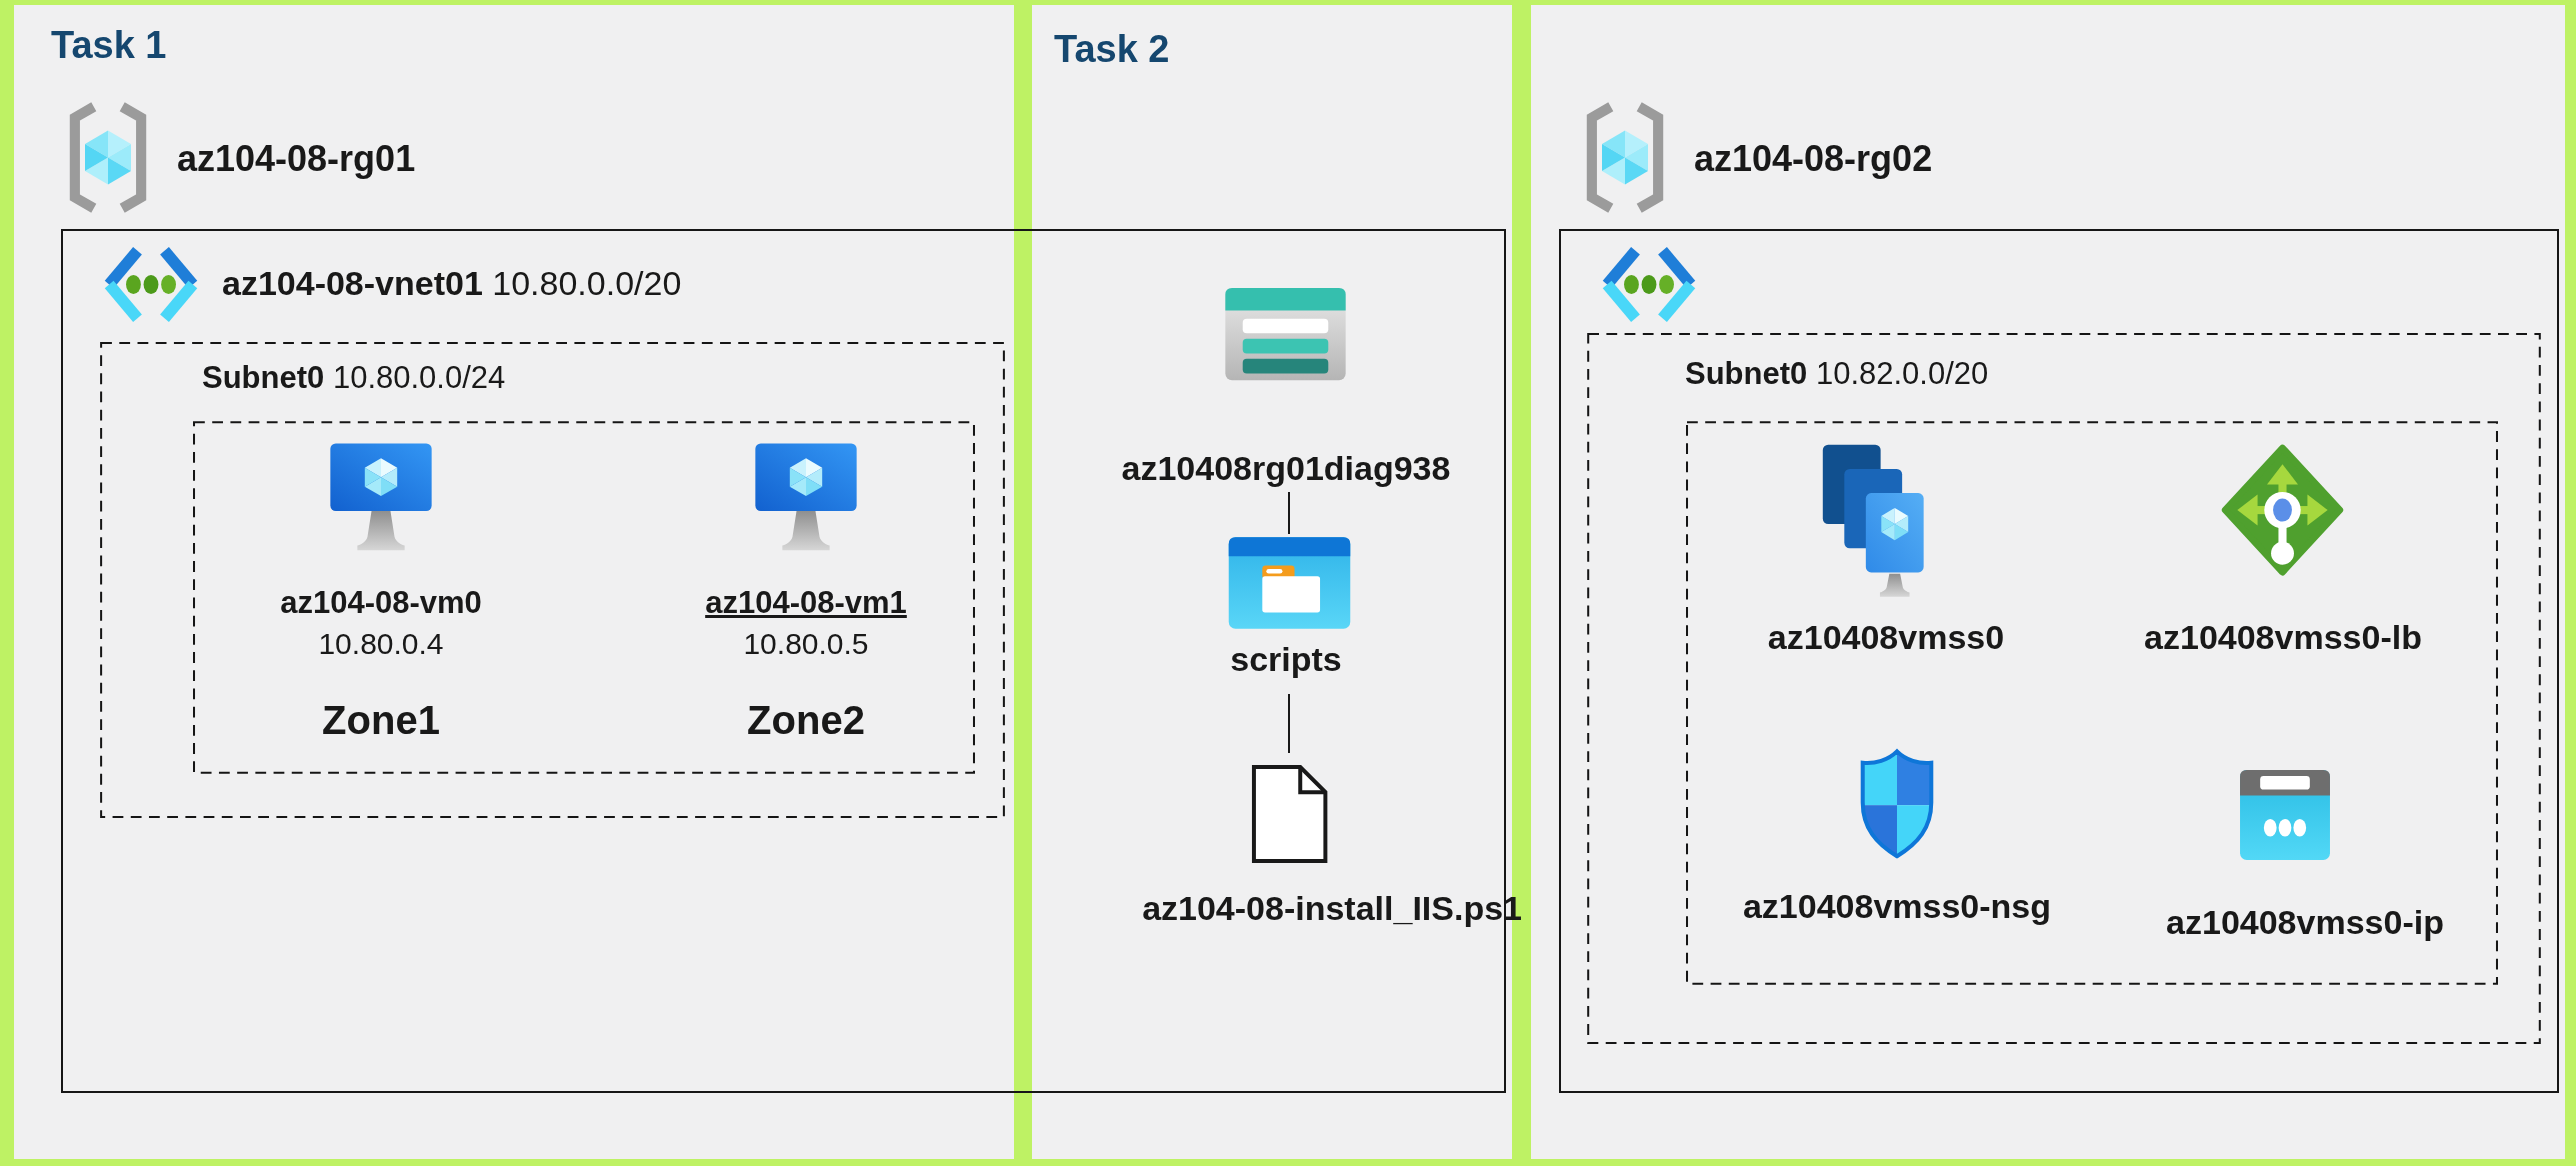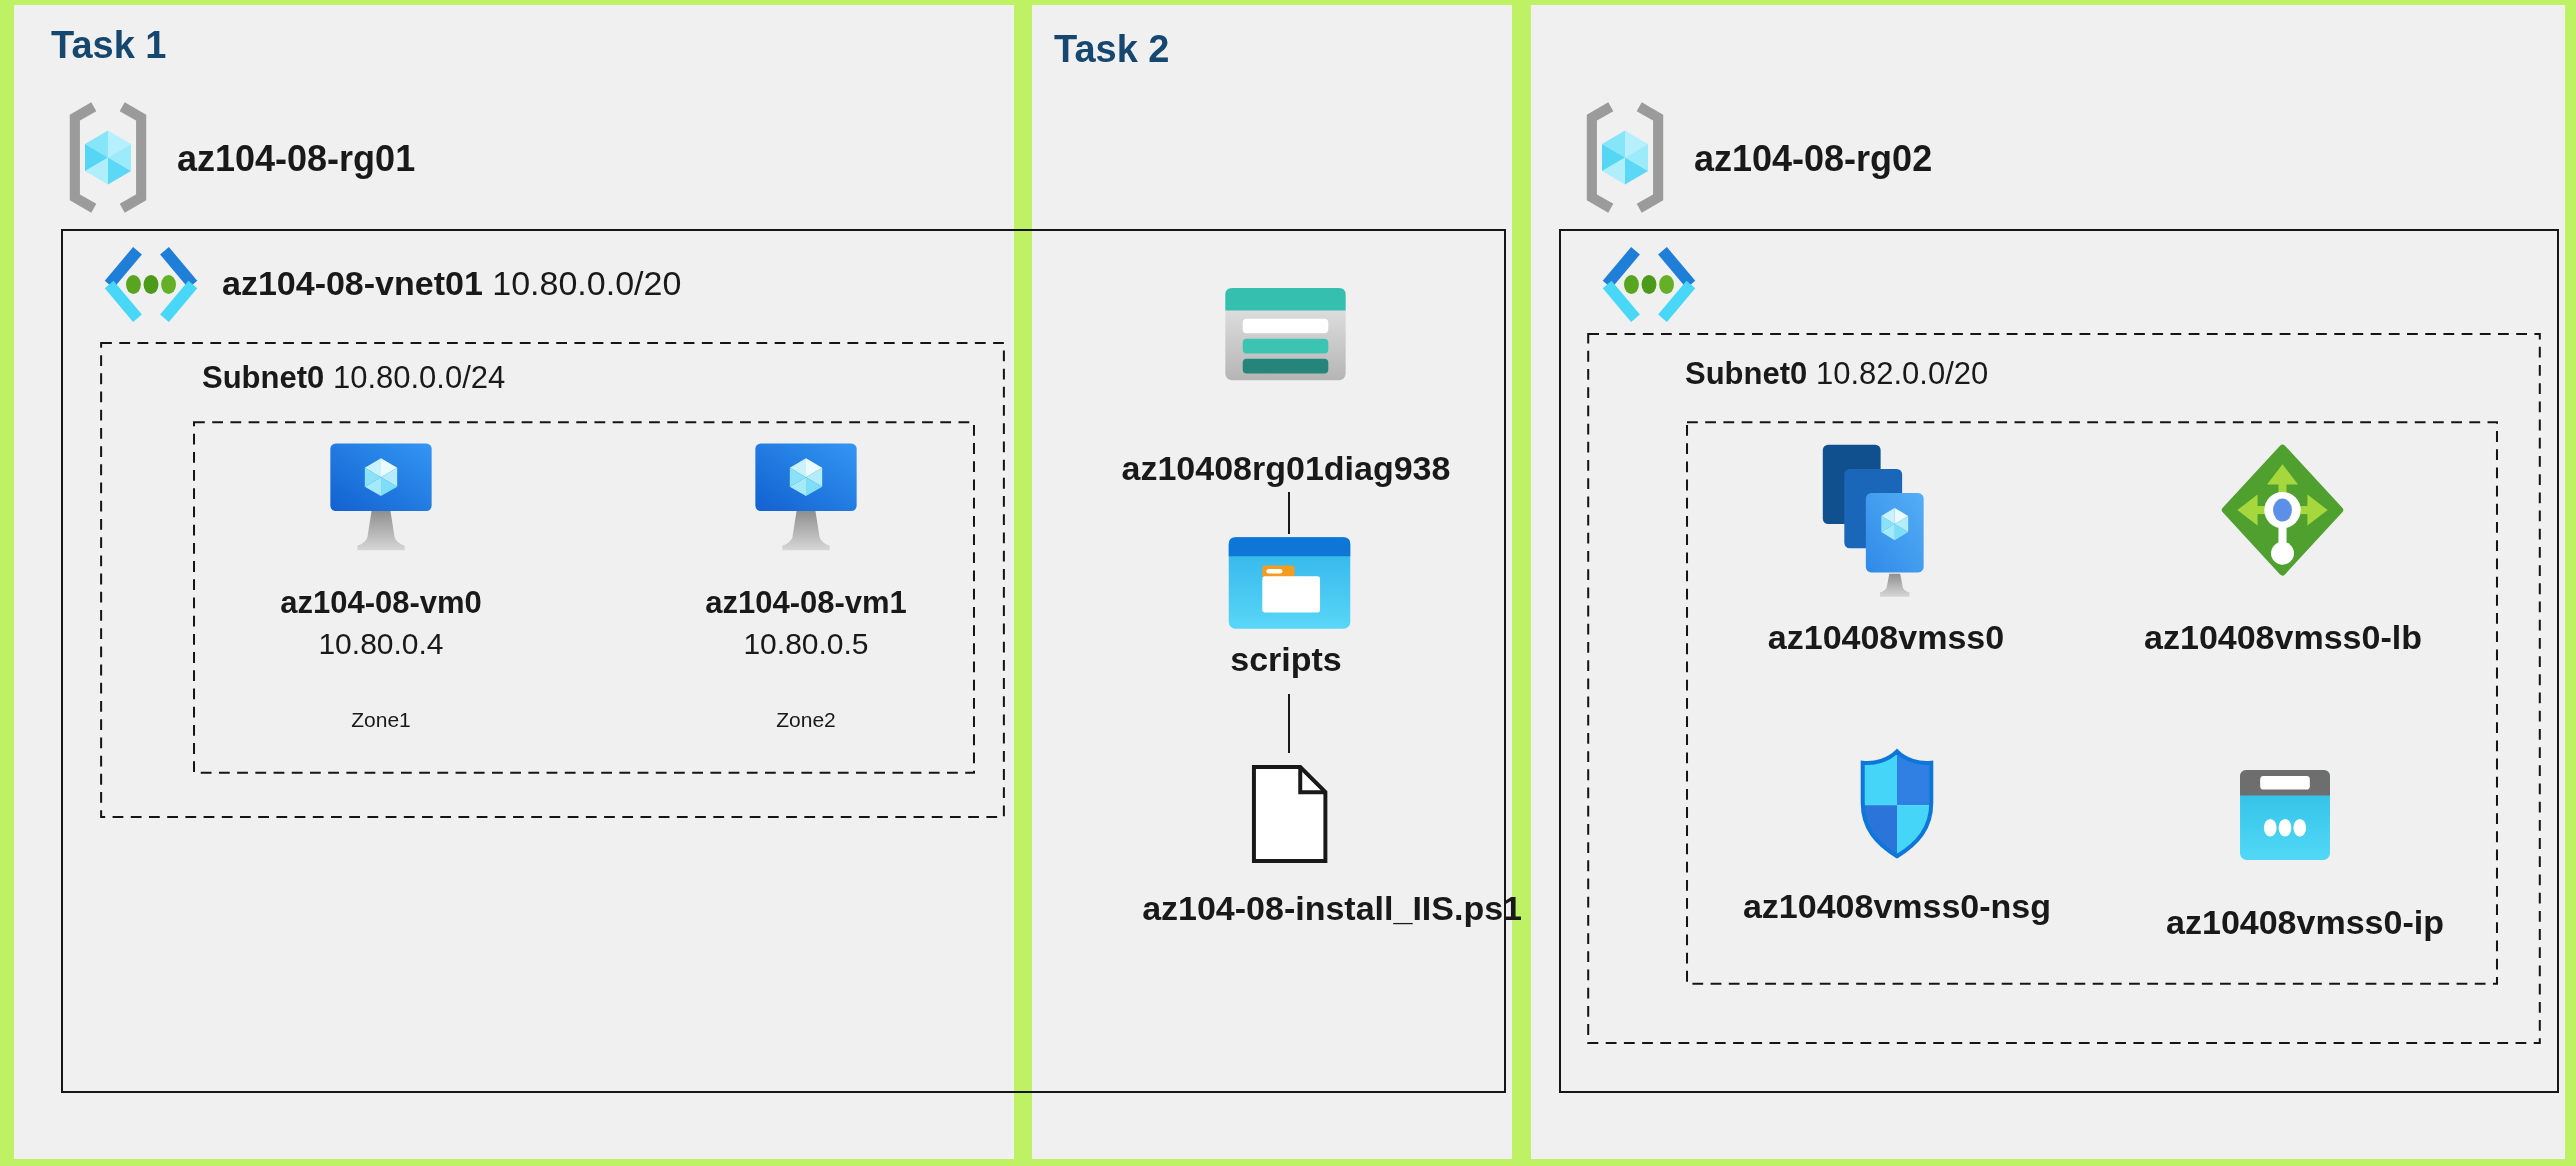--- a/index.html
+++ b/index.html
@@ -10,21 +10,21 @@
   .solidbox{position:absolute;border:2.7px solid #161616;background:transparent;}
   .dashsvg{position:absolute;overflow:visible;}
   .lbl{position:absolute;white-space:nowrap;}
   .lbl.center{text-align:center;}
   .b{font-weight:bold;}
   .rg-label{font-size:36px;font-weight:bold;line-height:47px;}
   .vnet-label{font-size:34px;line-height:40px;}
   .subnet-label{font-size:31px;line-height:38px;}
   .vm-name{font-size:31px;font-weight:bold;line-height:35px;}
   .vm-ip{font-size:30px;line-height:35px;}
-  .vm-zone{font-size:21px;font-weight:normal;line-height:38px;}
+  .vm-zone{font-size:40px;font-weight:bold;line-height:38px;}
   .node-label{font-size:34px;font-weight:bold;line-height:38px;}
   .connector{position:absolute;width:2px;background:#191919;}
   .icon{position:absolute;}
   svg{display:block;}
 </style>
 </head>
 <body>
 
 <div class="canvas">
 
@@ -147,21 +147,21 @@
       <rect x="2" y="2" width="150" height="100" rx="8" fill="url(#vmg1)"></rect>
       <polygon points="77,24 53,38 77,52" fill="#c9f2fd"></polygon>
       <polygon points="77,24 101,38 77,52" fill="#eafbfe"></polygon>
       <polygon points="101,38 101,66 77,52" fill="#b3ecfb"></polygon>
       <polygon points="101,66 77,80 77,52" fill="#7fdef7"></polygon>
       <polygon points="77,80 53,66 77,52" fill="#a5eafa"></polygon>
       <polygon points="53,66 53,38 77,52" fill="#8ae2f8"></polygon>
       <path d="M63,102 L91,102 L97,140 C99,148 108,152 112,153 L112,160 L42,160 L42,153 C46,152 55,148 57,140 Z" fill="url(#stg1)"></path>
     </svg>
   </div>
-  <div class="lbl vm-name center" style="left:705px;top:585px;width:202px;">az104-08-vm1</div>
+  <div class="lbl vm-name center" style="left:705px;top:585px;width:202px;text-decoration:underline;">az104-08-vm1</div>
   <div class="lbl vm-ip center" style="left:705px;top:626px;width:202px;">10.80.0.5</div>
   <div class="lbl vm-zone center" style="left:705px;top:701px;width:202px;">Zone2</div>
 
   <div class="icon" style="left:1224px;top:286px;width:123px;height:96px;">
     <svg width="123" height="96" viewBox="0 0 184 142">
       <defs>
         <linearGradient id="sag" x1="0" y1="0" x2="0" y2="1">
           <stop offset="0" stop-color="#e9e9e9"></stop>
             <stop offset="1" stop-color="#b5b5b5"></stop>
         </linearGradient>

